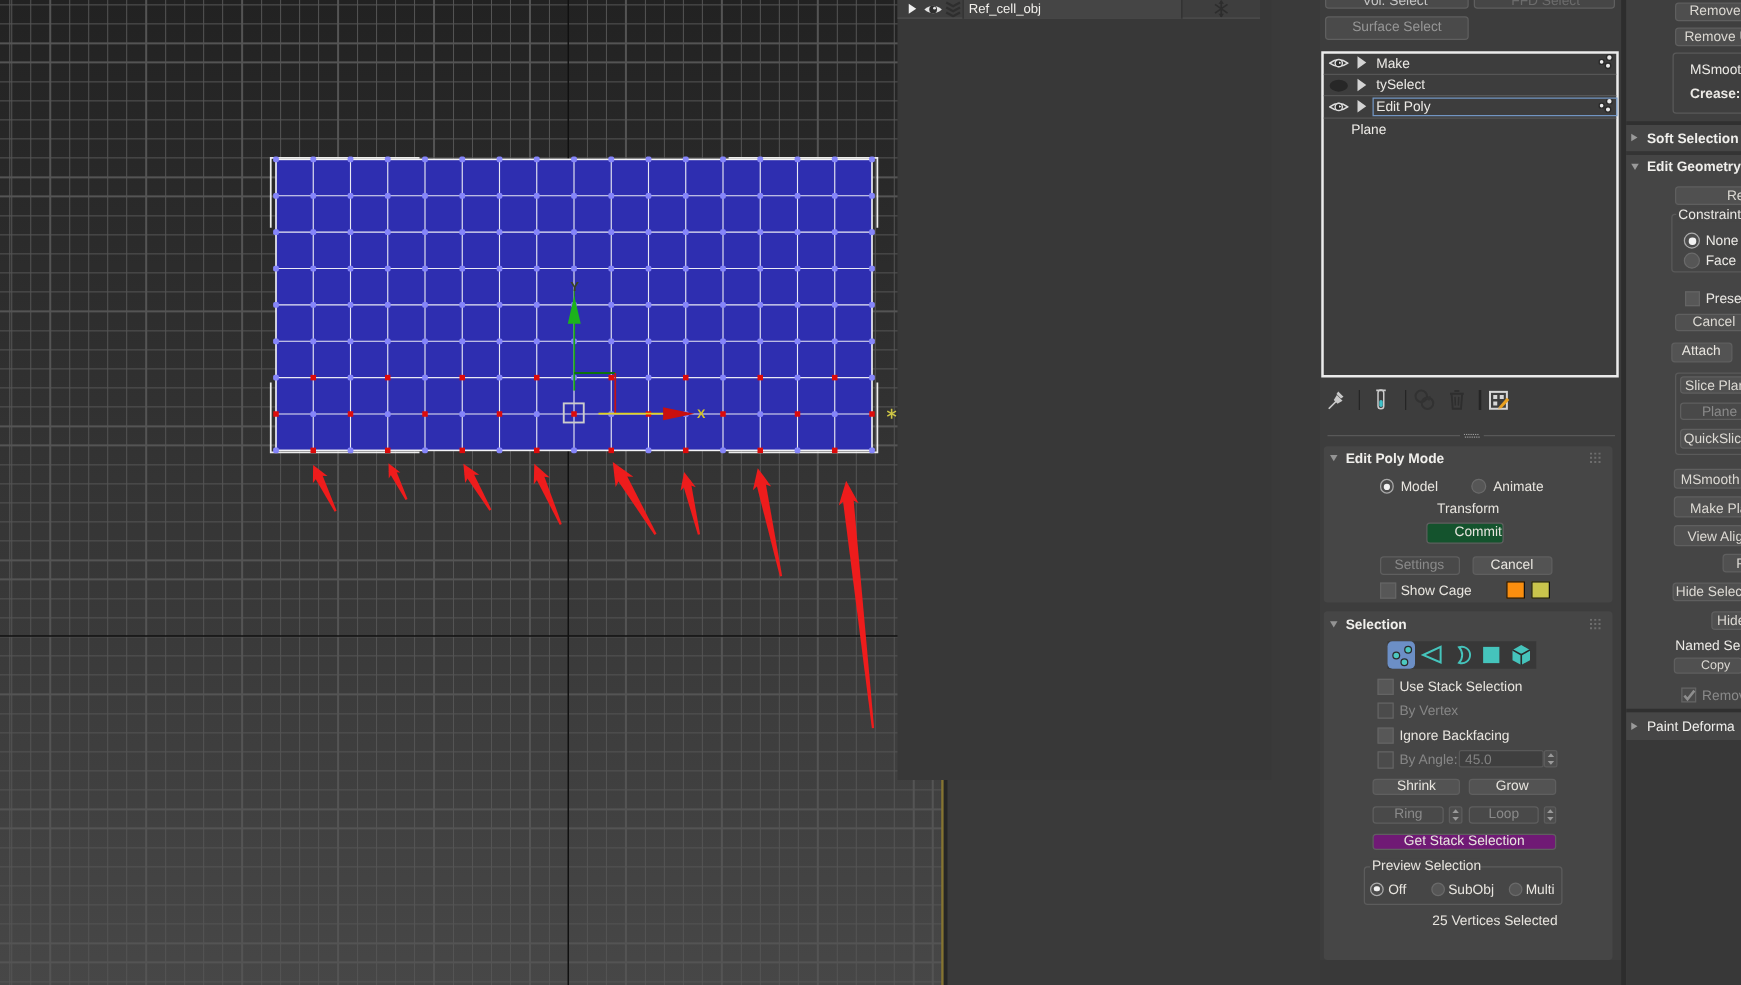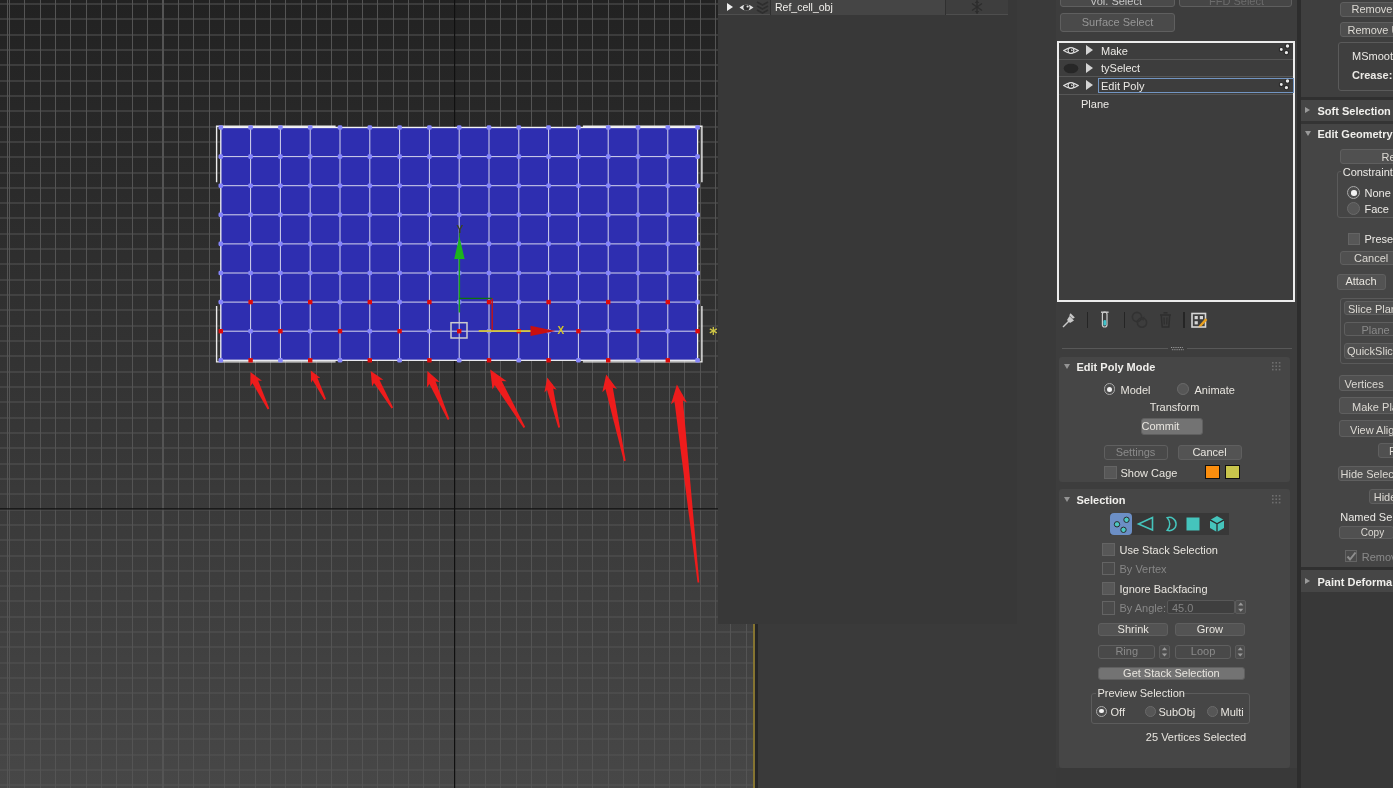--- a/index.html
+++ b/index.html
@@ -351,21 +351,21 @@
       <rect x="3.4" y="6.8" width="1.6" height="1.6" fill="#6e6e6e"></rect>
       <rect x="6.8" y="6.8" width="1.6" height="1.6" fill="#6e6e6e"></rect>
     </svg>
     <span style="position:absolute;left:1103.5px;top:383.2px;width:11.8px;height:11.8px;border-radius:50%;background:#4c4c4c;border:1.6px solid #aaaaaa;box-sizing:border-box">
       <span style="position:absolute;left:50%;top:50%;width:5.0px;height:5.0px;margin-left:-2.5px;margin-top:-2.5px;border-radius:50%;background:#f2f2f2"></span>
     </span>
     <div style="position:absolute;left:1120.5px;top:383.5px;font-size:11px;font-weight:normal;color:#e8e5df;white-space:nowrap">Model</div>
     <span style="position:absolute;left:1177.2px;top:383.2px;width:11.8px;height:11.8px;border-radius:50%;background:#565656;border:1px solid #6a6a6a;box-sizing:border-box"></span>
     <div style="position:absolute;left:1194.5px;top:383.5px;font-size:11px;font-weight:normal;color:#e8e5df;white-space:nowrap">Animate</div>
     <div style="position:absolute;left:1059px;top:401px;width:231px;text-align:center;font-size:11px;font-weight:normal;color:#e8e5df;white-space:nowrap">Transform</div>
-    <div style="position:absolute;left:1140.5px;top:418.4px;width:62px;height:16.5px;background:#737373;border:1px solid #5f5f5f;border-radius:3px;box-sizing:border-box;font-size:11px;color:#e8e5df;text-align:left;line-height:14.5px;white-space:nowrap;overflow:visible">Commit</div>
+    <div style="position:absolute;left:1140.5px;top:418.4px;width:62px;height:16.5px;background:#14532d;border:1px solid #5f5f5f;border-radius:3px;box-sizing:border-box;font-size:11px;color:#e8e5df;text-align:right;line-height:14.5px;white-space:nowrap;overflow:visible">Commit</div>
     <div style="position:absolute;left:1103.5px;top:444.5px;width:64px;height:15px;background:#494949;border:1px solid #5f5f5f;border-radius:3px;box-sizing:border-box;font-size:11px;color:#8a8a8a;text-align:center;line-height:13px;white-space:nowrap;overflow:visible">Settings</div>
     <div style="position:absolute;left:1177.5px;top:444.5px;width:64px;height:15px;background:#535353;border:1px solid #5f5f5f;border-radius:3px;box-sizing:border-box;font-size:11px;color:#e8e5df;text-align:center;line-height:13px;white-space:nowrap;overflow:visible">Cancel</div>
     <span style="position:absolute;left:1103.5px;top:466.2px;width:13px;height:13px;background:#575757;border:1px solid #646464;box-sizing:border-box"></span>
     <div style="position:absolute;left:1120.5px;top:466.5px;font-size:11px;font-weight:normal;color:#e8e5df;white-space:nowrap">Show Cage</div>
     <div style="position:absolute;left:1205.3px;top:465px;width:14.3px;height:13.7px;background:#fb8e0e;border:1.5px solid #101010"></div>
     <div style="position:absolute;left:1225.1px;top:465px;width:15px;height:13.7px;background:#c9c54c;border:1.5px solid #101010"></div>
     <div style="position:absolute;left:1059px;top:489px;width:231px;height:279px;background:#464646;border-radius:3px"></div>
     <span style="position:absolute;left:1063.5px;top:497px;width:0;height:0;border-top:5px solid #949494;border-left:3.6px solid transparent;border-right:3.6px solid transparent"></span>
     <div style="position:absolute;left:1076.5px;top:494px;font-size:11px;font-weight:bold;color:#f0efec;white-space:nowrap">Selection</div>
     <svg width="10" height="10" style="position:absolute;left:1271.5px;top:494.5px">
@@ -426,21 +426,21 @@
         <path d="M 2.9 8.5 L 5.5 11.5 L 8.1 8.5 Z" fill="#9a9a9a"></path>
       </svg>
     </div>
     <div style="position:absolute;left:1174.8px;top:645.3px;width:56.6px;height:13.4px;background:#494949;border:1px solid #5f5f5f;border-radius:3px;box-sizing:border-box;font-size:11px;color:#8a8a8a;text-align:center;line-height:11.4px;white-space:nowrap;overflow:visible">Loop</div>
     <div style="position:absolute;left:1234.8px;top:644.9px;width:10.5px;height:13.8px;background:#4d4d4d;border:1px solid #5c5c5c;border-radius:2px;box-sizing:border-box">
       <svg width="10.5" height="13.8" style="position:absolute;left:-1px;top:-1px">
         <path d="M 2.65 5.300000000000001 L 5.25 2.3000000000000007 L 7.85 5.300000000000001 Z" fill="#9a9a9a"></path>
         <path d="M 2.65 8.5 L 5.25 11.5 L 7.85 8.5 Z" fill="#9a9a9a"></path>
       </svg>
     </div>
-    <div style="position:absolute;left:1098.2px;top:666.6px;width:146.4px;height:13.8px;background:#737373;border:1px solid #5f5f5f;border-radius:3px;box-sizing:border-box;font-size:11px;color:#e8e5df;text-align:center;line-height:11.8px;white-space:nowrap;overflow:visible">Get Stack Selection</div>
+    <div style="position:absolute;left:1098.2px;top:666.6px;width:146.4px;height:13.8px;background:#701a75;border:1px solid #5f5f5f;border-radius:3px;box-sizing:border-box;font-size:11px;color:#e8e5df;text-align:center;line-height:11.8px;white-space:nowrap;overflow:visible">Get Stack Selection</div>
     <div style="position:absolute;left:1091.4px;top:693px;width:158.7px;height:30.5px;border:1px solid #5c5c5c;border-radius:3px"></div>
     <div style="position:absolute;left:1095.5px;top:687px;width:88px;height:11px;background:#464646"></div>
     <div style="position:absolute;left:1097.5px;top:686.5px;font-size:11px;font-weight:normal;color:#e8e5df;white-space:nowrap">Preview Selection</div>
     <span style="position:absolute;left:1095.8px;top:705.5px;width:11px;height:11px;border-radius:50%;background:#4c4c4c;border:1.6px solid #aaaaaa;box-sizing:border-box">
       <span style="position:absolute;left:50%;top:50%;width:4.6px;height:4.6px;margin-left:-2.3px;margin-top:-2.3px;border-radius:50%;background:#f2f2f2"></span>
     </span>
     <div style="position:absolute;left:1110.5px;top:705.5px;font-size:11px;font-weight:normal;color:#e8e5df;white-space:nowrap">Off</div>
     <span style="position:absolute;left:1144.5px;top:705.5px;width:11px;height:11px;border-radius:50%;background:#565656;border:1px solid #6a6a6a;box-sizing:border-box"></span>
     <div style="position:absolute;left:1158.5px;top:705.5px;font-size:11px;font-weight:normal;color:#e8e5df;white-space:nowrap">SubObj</div>
     <span style="position:absolute;left:1206.7px;top:705.5px;width:11px;height:11px;border-radius:50%;background:#565656;border:1px solid #6a6a6a;box-sizing:border-box"></span>
@@ -481,21 +481,21 @@
     <div style="position:absolute;left:1354px;top:252.2px;font-size:11px;font-weight:normal;color:#dcd9d3;white-space:nowrap">Cancel</div>
     <div style="position:absolute;left:1336.5px;top:273.5px;width:49px;height:16px;background:#535353;border:1px solid #5f5f5f;border-radius:3px;box-sizing:border-box;font-size:11px;color:#e8e5df;text-align:center;line-height:12.5px;white-space:nowrap;overflow:visible">Attach</div>
     <div style="position:absolute;left:1339.5px;top:298.3px;width:56px;height:66px;border:1px solid #5a5a5a;border-radius:3px"></div>
     <div style="position:absolute;left:1343.5px;top:301.4px;width:52px;height:14.1px;background:#505050;border:1px solid #5f5f5f;border-radius:3px;box-sizing:border-box;font-size:11px;color:#e8e5df;text-align:center;line-height:12.1px;white-space:nowrap;overflow:visible"></div>
     <div style="position:absolute;left:1348px;top:302.9px;font-size:11px;font-weight:normal;color:#dcd9d3;white-space:nowrap">Slice Plan</div>
     <div style="position:absolute;left:1343.5px;top:322.3px;width:52px;height:14.2px;background:#494949;border:1px solid #5f5f5f;border-radius:3px;box-sizing:border-box;font-size:11px;color:#8a8a8a;text-align:center;line-height:12.2px;white-space:nowrap;overflow:visible"></div>
     <div style="position:absolute;left:1361.5px;top:323.9px;font-size:11px;font-weight:normal;color:#8a8a8a;white-space:nowrap">Plane</div>
     <div style="position:absolute;left:1343.5px;top:343.3px;width:52px;height:15.3px;background:#505050;border:1px solid #5f5f5f;border-radius:3px;box-sizing:border-box;font-size:11px;color:#e8e5df;text-align:center;line-height:13.3px;white-space:nowrap;overflow:visible"></div>
     <div style="position:absolute;left:1347px;top:345.4px;font-size:11px;font-weight:normal;color:#dcd9d3;white-space:nowrap">QuickSlic</div>
     <div style="position:absolute;left:1339.2px;top:374.6px;width:56px;height:16.7px;background:#505050;border:1px solid #5f5f5f;border-radius:3px;box-sizing:border-box;font-size:11px;color:#e8e5df;text-align:center;line-height:14.7px;white-space:nowrap;overflow:visible"></div>
-    <div style="position:absolute;left:1344.6px;top:377.9px;font-size:11px;font-weight:normal;color:#dcd9d3;white-space:nowrap">Vertices</div>
+    <div style="position:absolute;left:1344.6px;top:377.9px;font-size:11px;font-weight:normal;color:#dcd9d3;white-space:nowrap">MSmooth</div>
     <div style="position:absolute;left:1339.2px;top:397.2px;width:56px;height:16.7px;background:#505050;border:1px solid #5f5f5f;border-radius:3px;box-sizing:border-box;font-size:11px;color:#e8e5df;text-align:center;line-height:14.7px;white-space:nowrap;overflow:visible"></div>
     <div style="position:absolute;left:1352.1px;top:400.5px;font-size:11px;font-weight:normal;color:#dcd9d3;white-space:nowrap">Make Pla</div>
     <div style="position:absolute;left:1339.2px;top:420.4px;width:56px;height:16.2px;background:#505050;border:1px solid #5f5f5f;border-radius:3px;box-sizing:border-box;font-size:11px;color:#e8e5df;text-align:center;line-height:14.2px;white-space:nowrap;overflow:visible"></div>
     <div style="position:absolute;left:1350px;top:423.5px;font-size:11px;font-weight:normal;color:#dcd9d3;white-space:nowrap">View Alig</div>
     <div style="position:absolute;left:1377.9px;top:443px;width:18px;height:14.5px;background:#505050;border:1px solid #5f5f5f;border-radius:3px;box-sizing:border-box;font-size:11px;color:#e8e5df;text-align:center;line-height:12.5px;white-space:nowrap;overflow:visible"></div>
     <div style="position:absolute;left:1389px;top:444.8px;font-size:11px;font-weight:normal;color:#dcd9d3;white-space:nowrap">P</div>
     <div style="position:absolute;left:1338.2px;top:465.7px;width:57px;height:15.4px;background:#505050;border:1px solid #5f5f5f;border-radius:3px;box-sizing:border-box;font-size:11px;color:#e8e5df;text-align:center;line-height:13.4px;white-space:nowrap;overflow:visible"></div>
     <div style="position:absolute;left:1340.6px;top:467.9px;font-size:11px;font-weight:normal;color:#dcd9d3;white-space:nowrap">Hide Select</div>
     <div style="position:absolute;left:1368.5px;top:488.8px;width:27px;height:15.4px;background:#505050;border:1px solid #5f5f5f;border-radius:3px;box-sizing:border-box;font-size:11px;color:#e8e5df;text-align:center;line-height:13.4px;white-space:nowrap;overflow:visible"></div>
     <div style="position:absolute;left:1373.7px;top:491px;font-size:11px;font-weight:normal;color:#dcd9d3;white-space:nowrap">Hide</div>
@@ -504,14 +504,14 @@
     <div style="position:absolute;left:1360.8px;top:527px;font-size:10px;font-weight:normal;color:#dcd9d3;white-space:nowrap">Copy</div>
     <span style="position:absolute;left:1345.4px;top:550.4px;width:12px;height:12px;background:#4b4b4b;border:1px solid #646464;box-sizing:border-box">
       <svg width="13" height="13" style="position:absolute;left:-1px;top:-1px">
         <path d="M 2.5 6.5 L 5 9.5 L 10.5 2.5" fill="none" stroke="#8e8e8e" stroke-width="2"></path>
       </svg>
     </span>
     <div style="position:absolute;left:1361.7px;top:551px;font-size:11px;font-weight:normal;color:#8a8a8a;white-space:nowrap">Remove</div>
     <div style="position:absolute;left:1301px;top:566.7px;width:92px;height:3.6px;background:#303030"></div>
     <div style="position:absolute;left:1301px;top:570.3px;width:92px;height:22px;background:#464646"></div>
     <span style="position:absolute;left:1304.5px;top:578px;width:0;height:0;border-left:5px solid #9a9a9a;border-top:3.6px solid transparent;border-bottom:3.6px solid transparent"></span>
-    <div style="position:absolute;left:1317.5px;top:576px;font-size:11px;font-weight:bold;color:#f0efec;white-space:nowrap">Paint Deforma</div>
+    <div style="position:absolute;left:1317.5px;top:576px;font-size:11px;font-weight:normal;color:#f0efec;white-space:nowrap">Paint Deforma</div>
     <div style="position:absolute;left:1301px;top:592.3px;width:92px;height:196px;background:#383838"></div>
   </div>
 </body></html>

